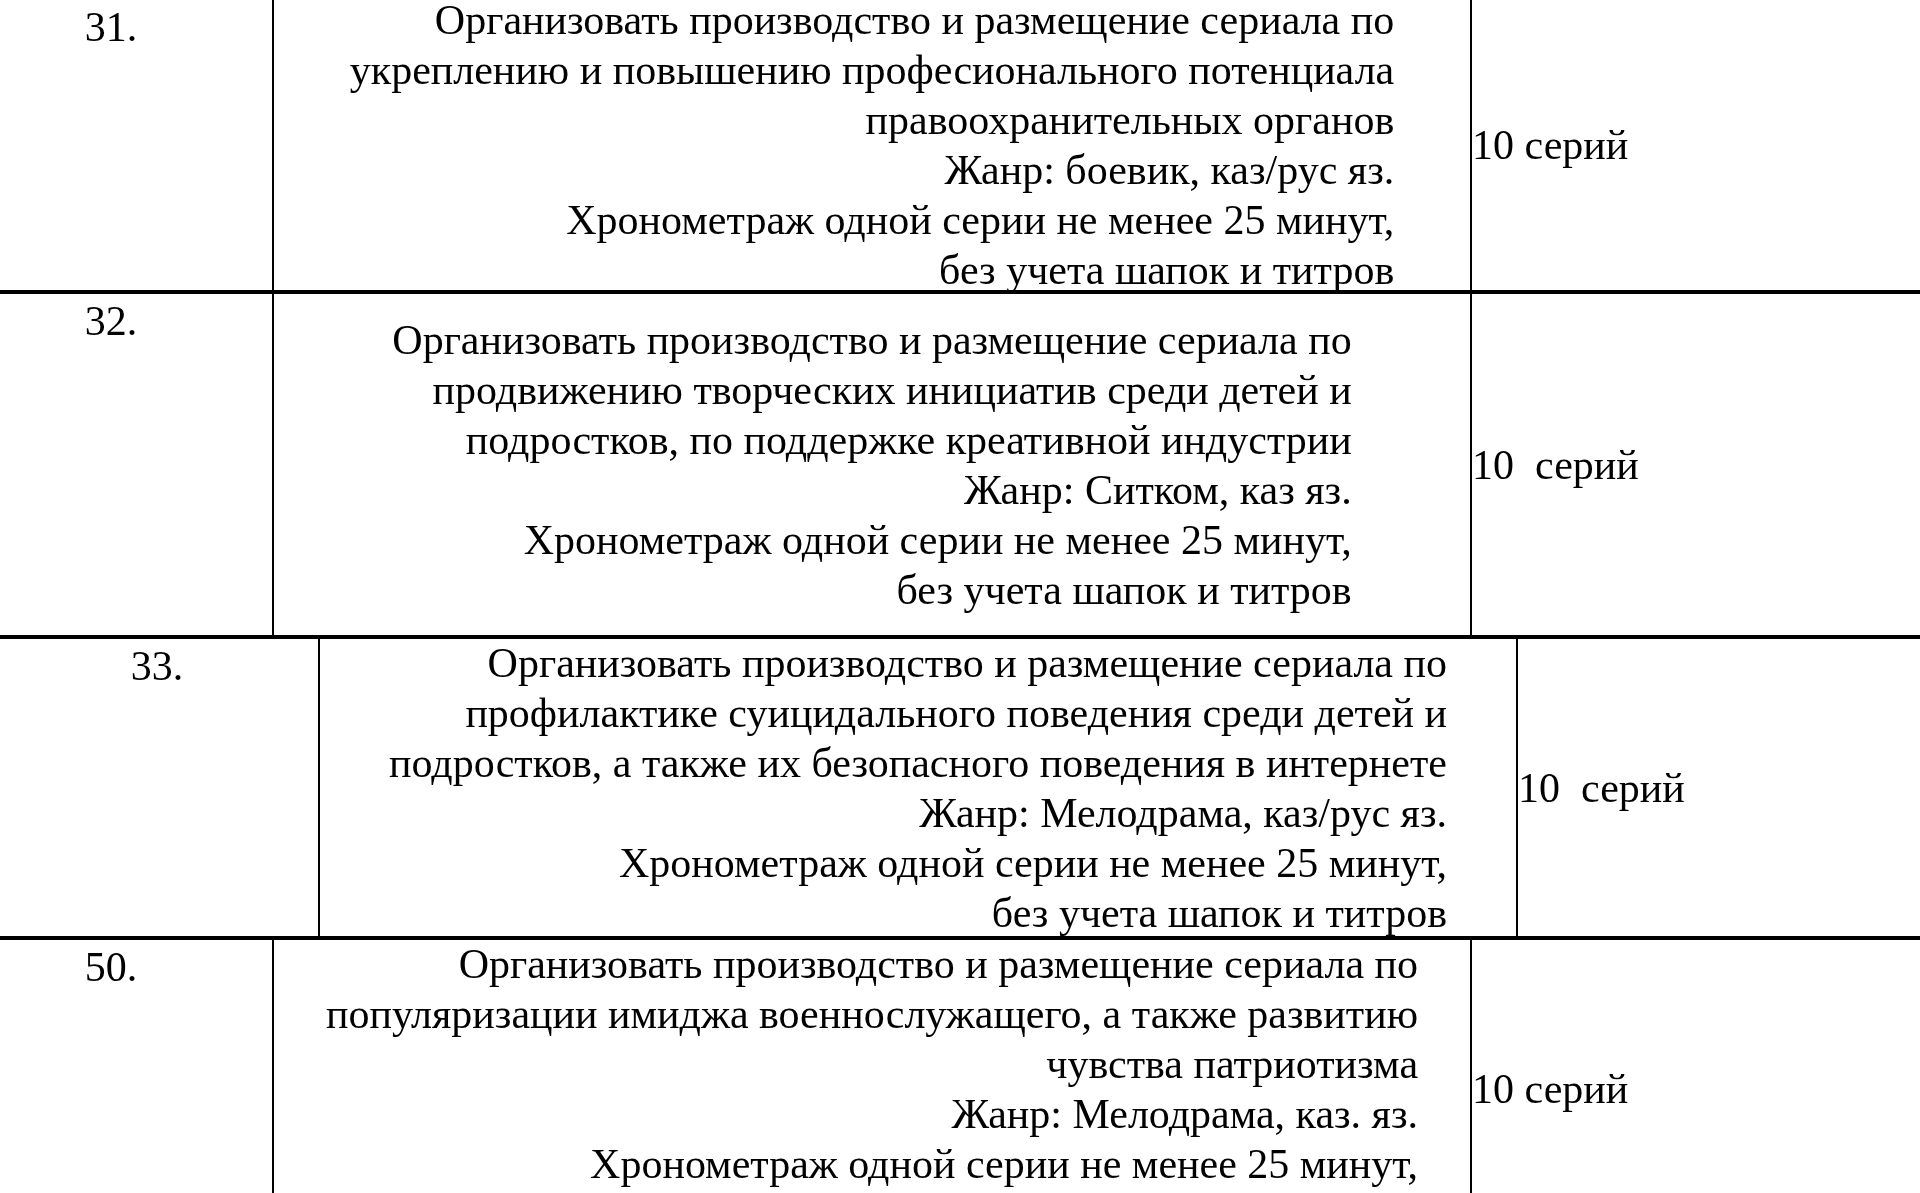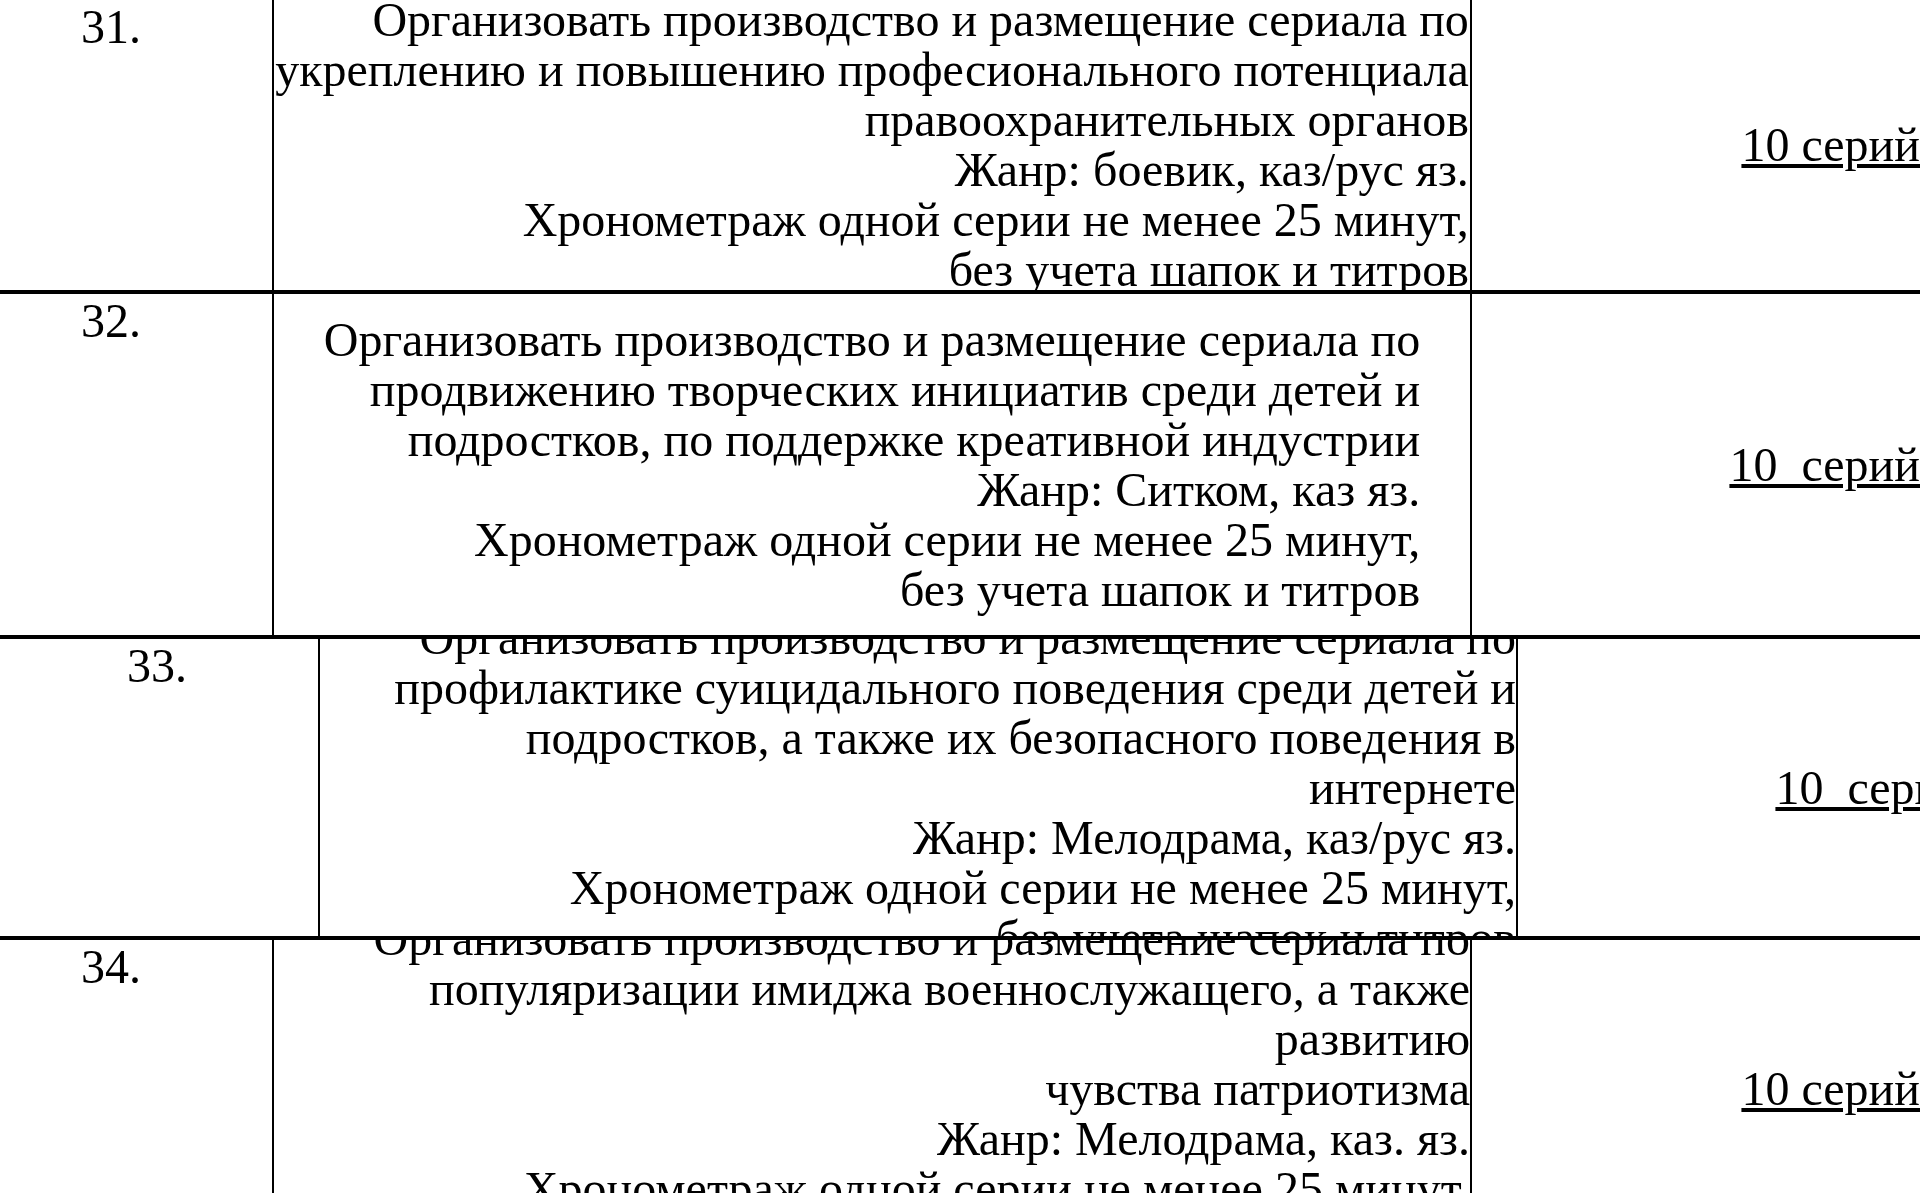--- a/index.html
+++ b/index.html
@@ -8,21 +8,21 @@
     background: #ffffff;
   }
   .page {
     position: relative;
     width: 1920px;
     height: 1193px;
     background: #ffffff;
     overflow: hidden;
     font-family: "Liberation Serif", "DejaVu Serif", serif;
     color: #000000;
-    font-size: 48px;
+    font-size: 42px;
     line-height: 50px;
   }
   .doc-table {
     width: 1920px;
     height: 1193px;
     display: block;
   }
   .t-row {
     display: grid;
     grid-template-columns: 274px 1198px 448px;
@@ -50,24 +50,23 @@
     border-right: 2px solid #000000;
     display: flex;
     align-items: center;
     justify-content: center;
     text-align: right;
     white-space: pre-line;
   }
   .cell-count {
     display: flex;
     align-items: center;
-    justify-content: flex-end;
+    justify-content: flex-start;
     text-align: center;
     white-space: pre; 
-    text-decoration: underline;
   }
 </style>
 </head>
 <body>
 
 <div class="page">
   <div class="doc-table">
 
     <div class="t-row r1">
       <div class="cell cell-num">
@@ -115,21 +114,21 @@
 Хронометраж одной серии не менее 25 минут,
 без учета шапок и титров</span>
       </div>
       <div class="cell cell-count">
         <span>10  серий</span>
       </div>
     </div>
 
     <div class="t-row r4">
       <div class="cell cell-num">
-        <span>34.</span>
+        <span>50.</span>
       </div>
       <div class="cell cell-desc">
         <span>Организовать производство и размещение сериала по
 популяризации имиджа военнослужащего, а также развитию
 чувства патриотизма
 Жанр: Мелодрама, каз. яз.
 Хронометраж одной серии не менее 25 минут,
 без учета шапок и титров</span>
       </div>
       <div class="cell cell-count">

